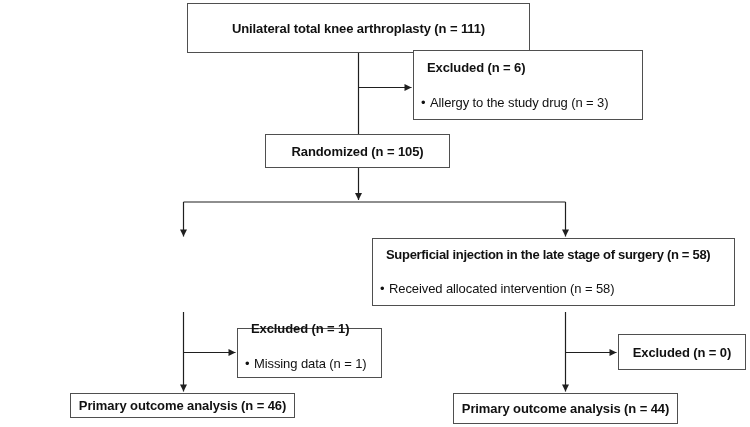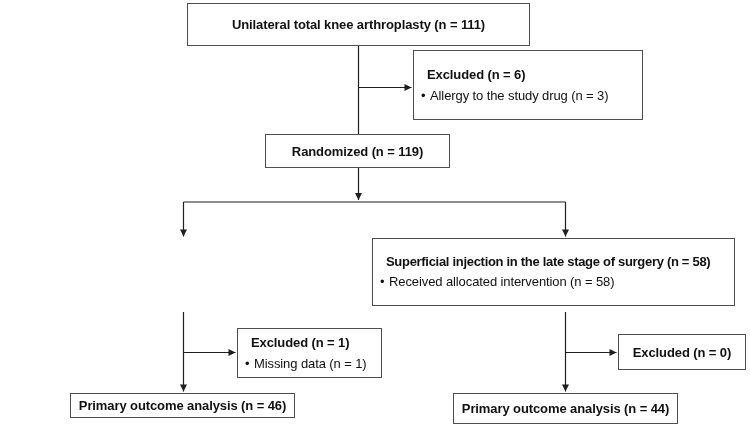--- a/index.html
+++ b/index.html
@@ -31,35 +31,36 @@
     font-weight: 700;
     text-align: center;
     letter-spacing: -0.1px;
     white-space: nowrap;
   }
   .detail-box {
     flex-direction: column;
     justify-content: center;
     line-height: 20px;
     letter-spacing: -0.1px;
+    gap: 14px;
   }
   .detail-box .hdr { font-weight: 700; }
   .bullet {
     position: relative;
     margin-left: -6px;
     padding-left: 9px;
     white-space: nowrap;
   }
   .bullet::before {
     content: "\2022";
     position: absolute;
     left: 0; top: 0;
   }
   
-  .box-enrollment   { left: 187px; top: 3px;   width: 343px; height: 43px; }
+  .box-enrollment   { left: 187px; top: 3px;   width: 343px; height: 50px; }
   .box-excl-enroll  { left: 413px; top: 50px;  width: 230px; height: 70px;
                       padding: 3px 8px 3px 13px; line-height: 21px; }
   .box-randomized   { left: 265px; top: 134px; width: 185px; height: 34px; }
   
   .box-arm-early    { left: 3px;   top: 238px; width: 364px; height: 74px; padding: 4px 6px 4px 9px; }
   .box-arm-late     { left: 372px; top: 238px; width: 363px; height: 68px; padding: 4px 6px 4px 13px; }
   .arm-title { font-weight: 700; letter-spacing: -0.3px; white-space: nowrap; }
   
   .box-excl-early   { left: 237px; top: 328px; width: 145px; height: 50px;
                       padding: 3px 4px 3px 13px; line-height: 21px; justify-content: flex-end; }
@@ -96,21 +97,21 @@
   <div class="box center-box box-enrollment">
     <span>Unilateral total knee arthroplasty (n = 111)</span>
   </div>
 
   <div class="box detail-box box-excl-enroll">
     <div class="hdr">Excluded (n = 6)</div>
     <div class="bullet">Allergy to the study drug (n = 3)</div>
   </div>
 
   <div class="box center-box box-randomized">
-    <span>Randomized (n = 119)</span>
+    <span>Randomized (n = 105)</span>
   </div>
 
 
   <div class="box detail-box box-arm-late">
     <div class="arm-title">Superficial injection in the late stage of surgery (n = 58)</div>
     <div class="bullet">Received allocated intervention (n = 58)</div>
   </div>
 
   <div class="box detail-box box-excl-early">
     <div class="hdr">Excluded (n = 1)</div>

